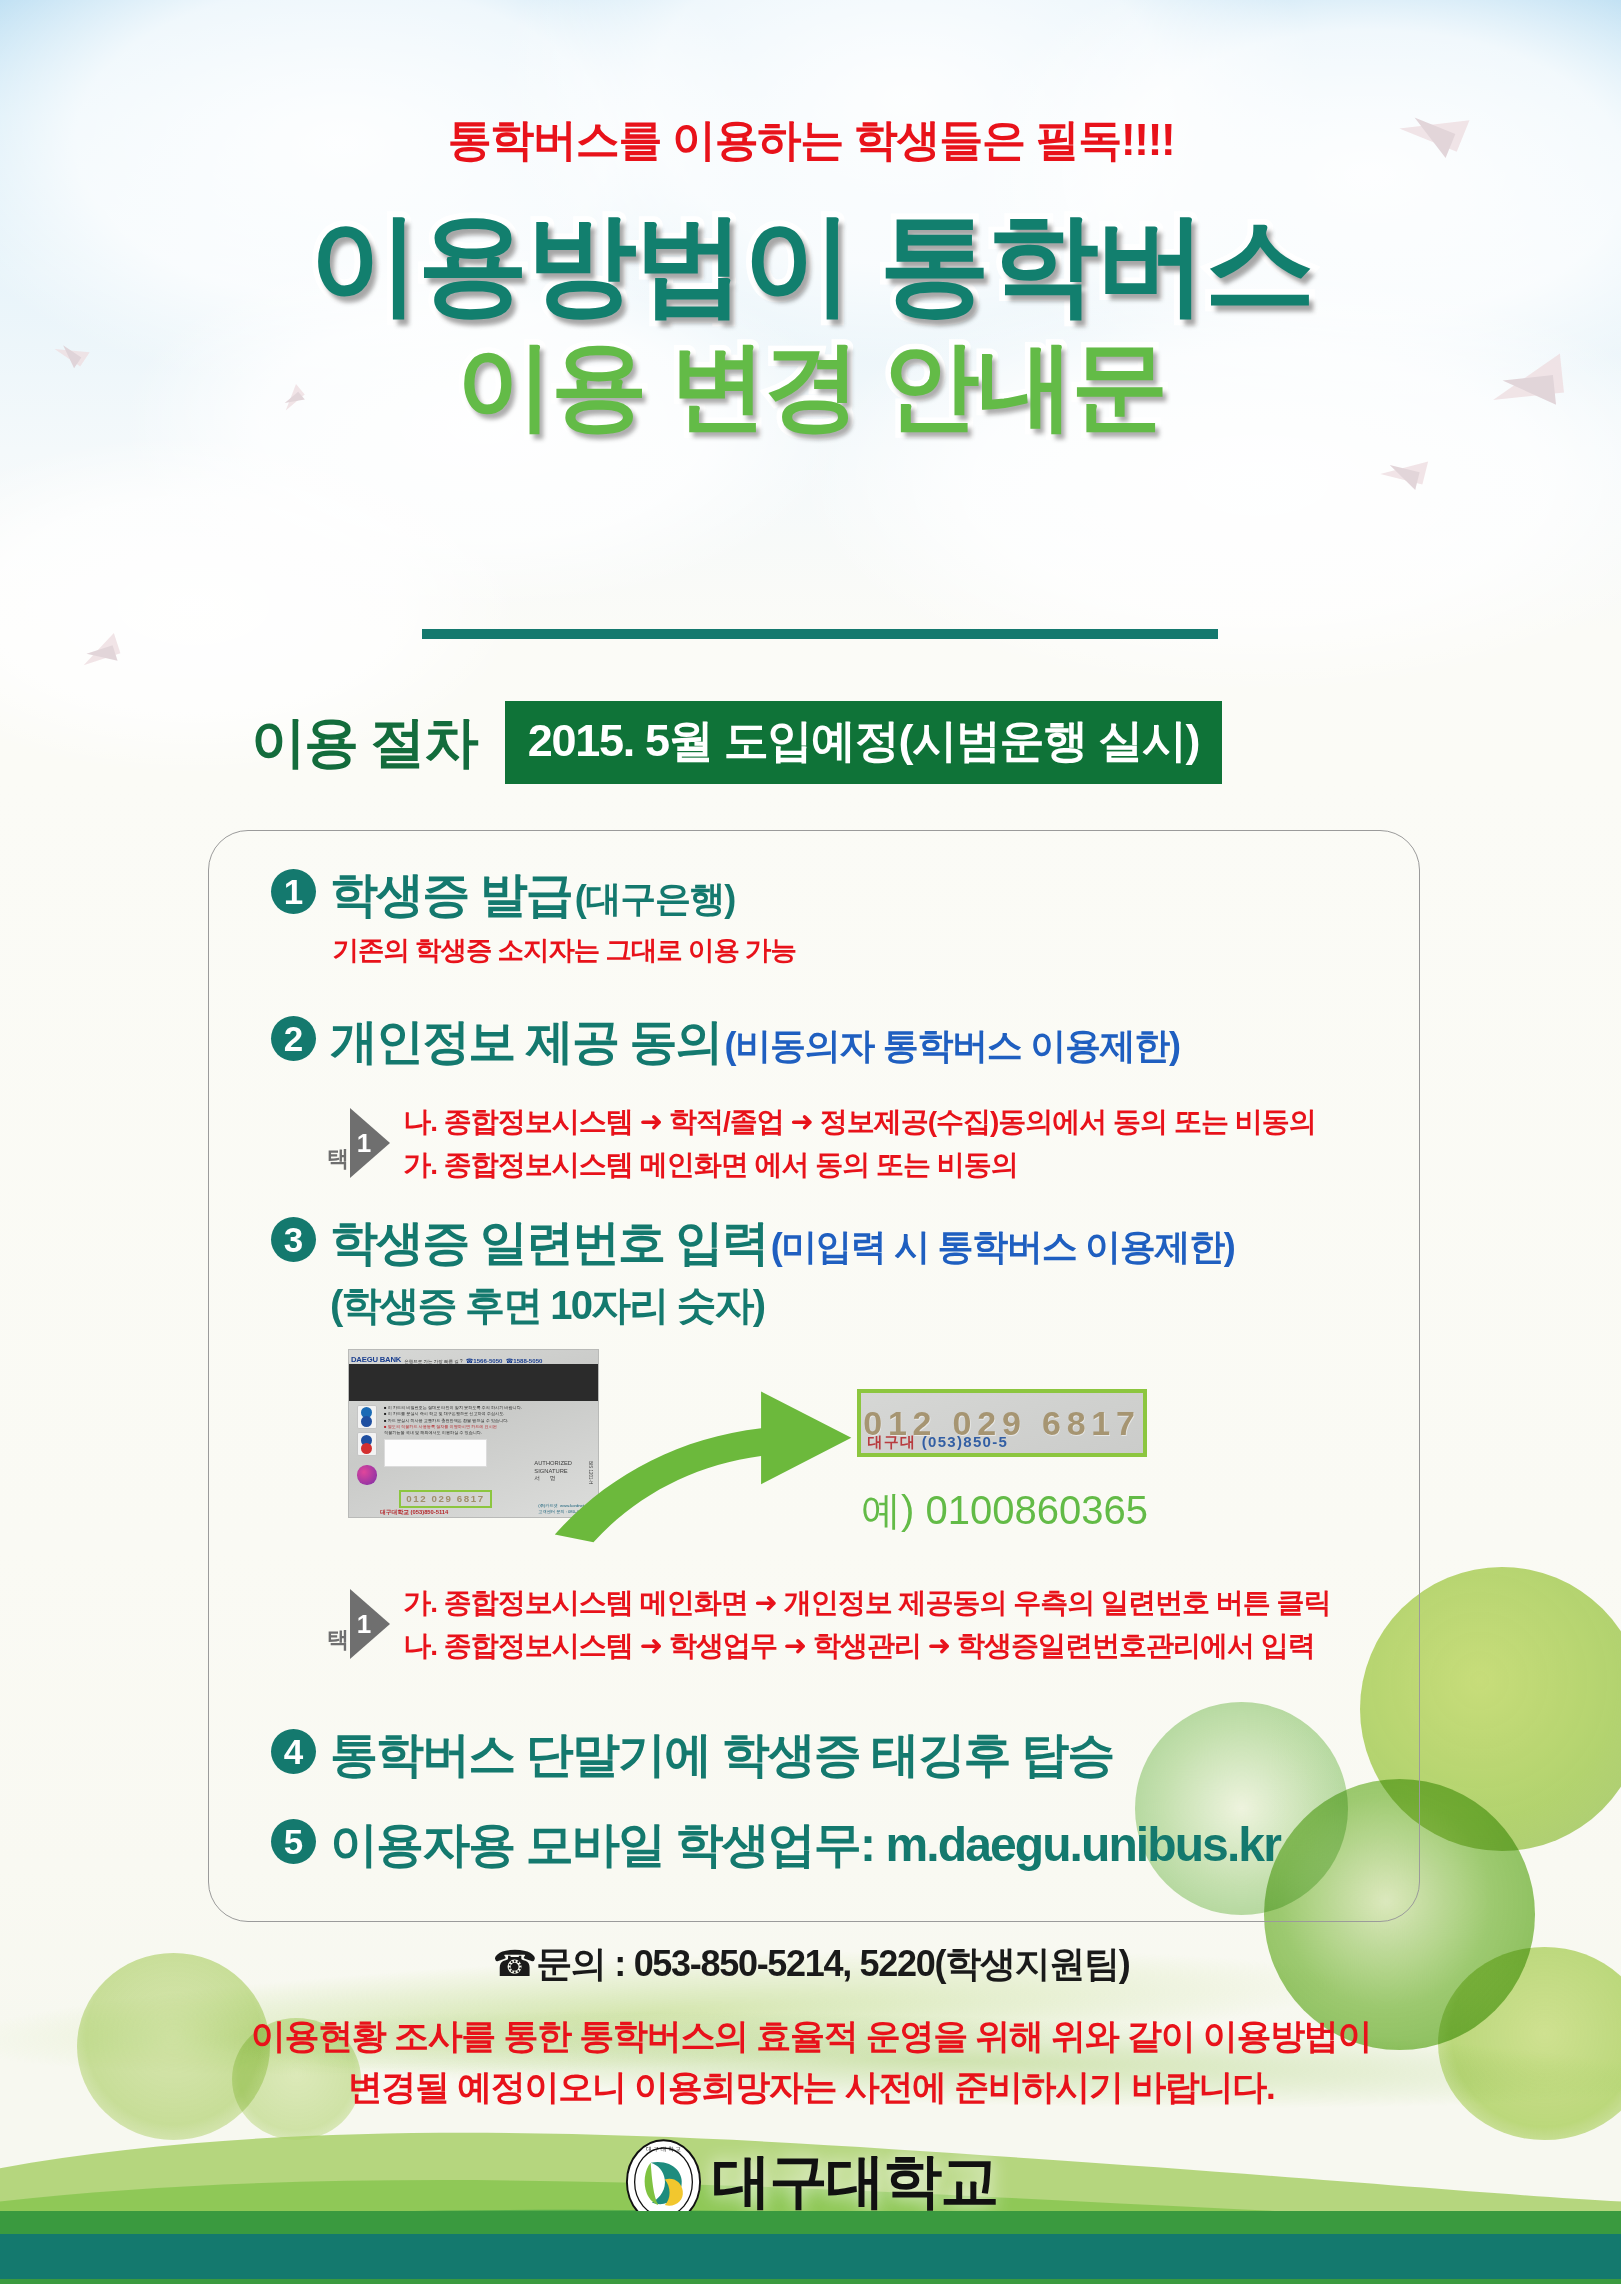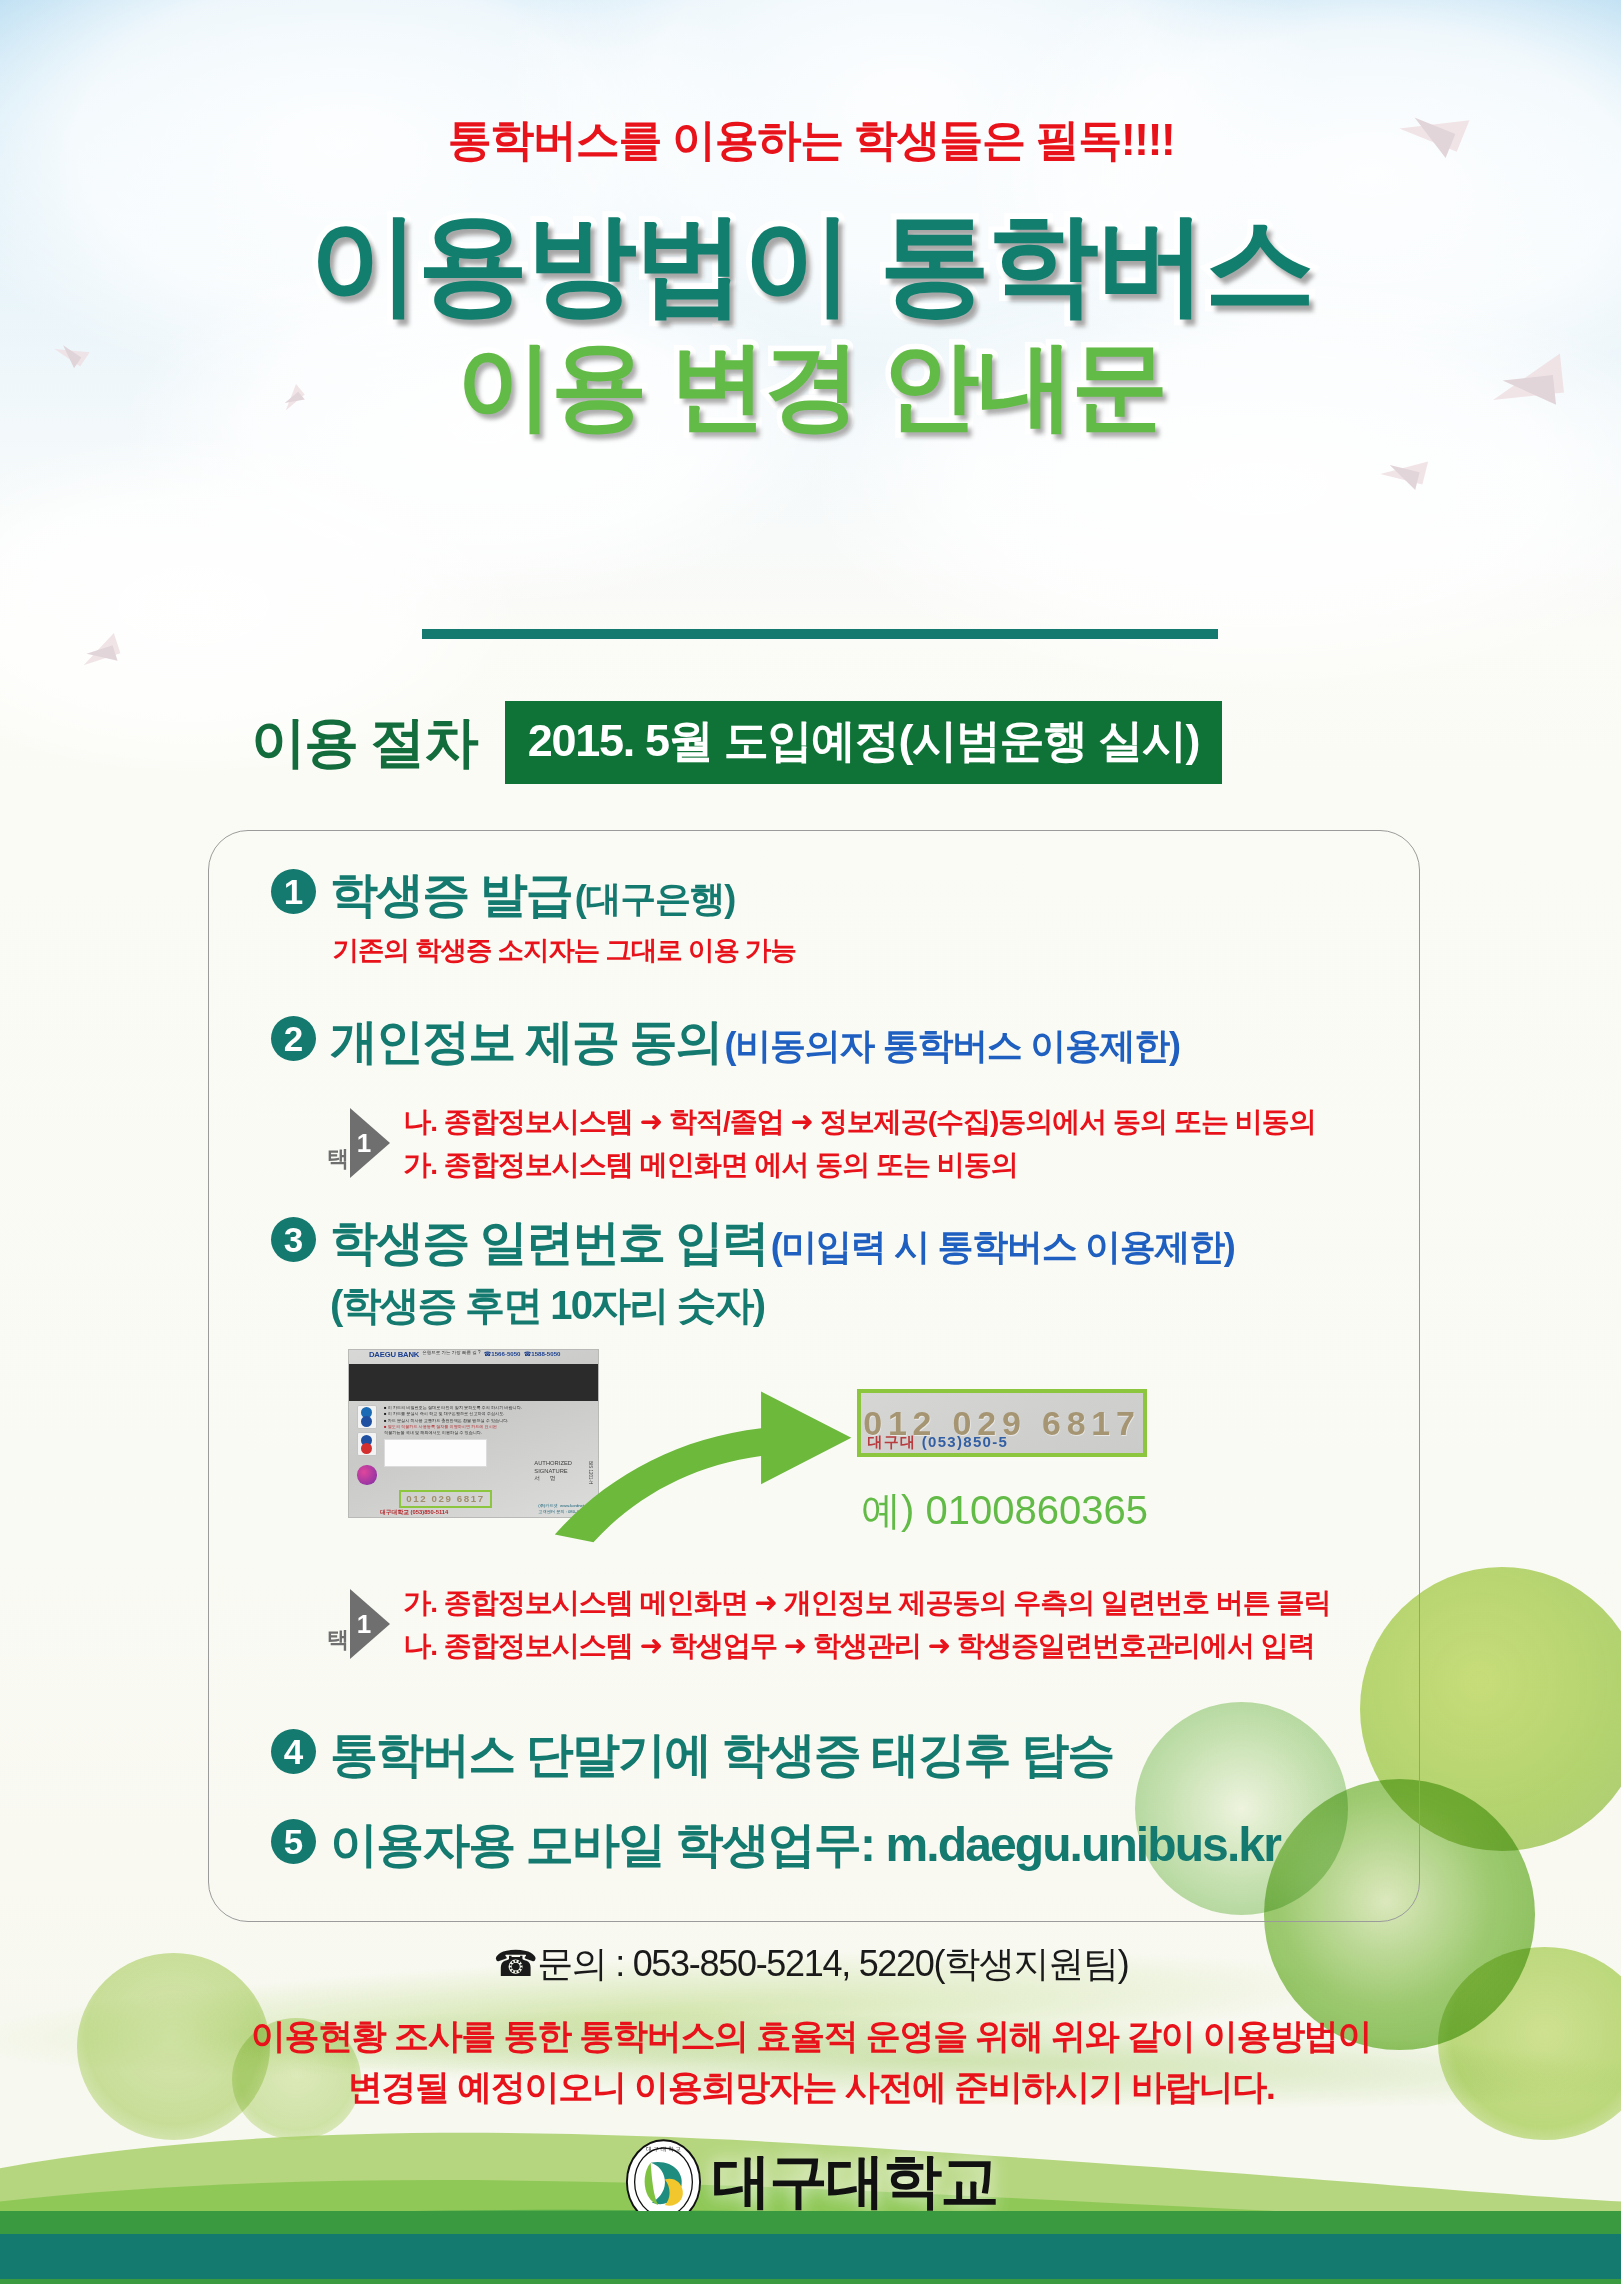--- a/index.html
+++ b/index.html
@@ -243,22 +243,22 @@
   .card {
     position: absolute;
     left: 348px; top: 1349px;
     width: 251px; height: 169px;
     background: linear-gradient(160deg, #d8d9d7 0%, #c9cac8 45%, #dcdddb 100%);
     border: 0.6px solid #b9bab8;
     overflow: hidden;
   }
   .card-top {
     height: 14px;
-    display: flex; align-items: flex-start; gap: 3.2px;
-    padding: 0 20px;
+    display: flex; align-items: flex-end; gap: 3.2px;
+    padding: 0 2px;
     font-size: 6.4px; color: #1b3f8f; font-weight: 700;
     white-space: nowrap;
   }
   .card-brand { font-size: 7.7px; letter-spacing: -0.2px; }
   .card-tag { font-size: 4.5px; font-weight: 400; color: #333; }
   .card-tel { font-size: 6.1px; }
   .magstripe { height: 37px; background: #2b2b2b; }
   .card-body { position: relative; height: 117px; padding: 3.9px 3.9px 0 3.9px; display: flex; }
   .card-logos { width: 28px; display: flex; flex-direction: column; gap: 2.6px; align-items: center; }
   .logo-box { width: 20.6px; height: 24.5px; background: #f3f3f3; border: 0.6px solid #c5c5c5; border-radius: 1.9px; display:flex; flex-direction:column; align-items:center; justify-content:center; }
@@ -306,21 +306,21 @@
   .example {
     position: absolute; left: 861px; top: 1483px;
     font-size: 40px; color: #63BB47; font-weight: 400; letter-spacing: 0px;
     white-space: nowrap;
   }
 
   
   .contact {
     position: absolute; left: 0; right: 0; top: 1940px;
     text-align: center;
-    font-size: 36px; font-weight: 400; color: #1a1a1a;
+    font-size: 36px; font-weight: 700; color: #1a1a1a;
     letter-spacing: -1.3px; white-space: nowrap;
   }
   .redmsg {
     position: absolute; left: 0; right: 0; top: 2011px;
     text-align: center;
     font-size: 35px; font-weight: 700; color: #e8121a;
     letter-spacing: -1.3px; line-height: 1.45;
   }
 
   

